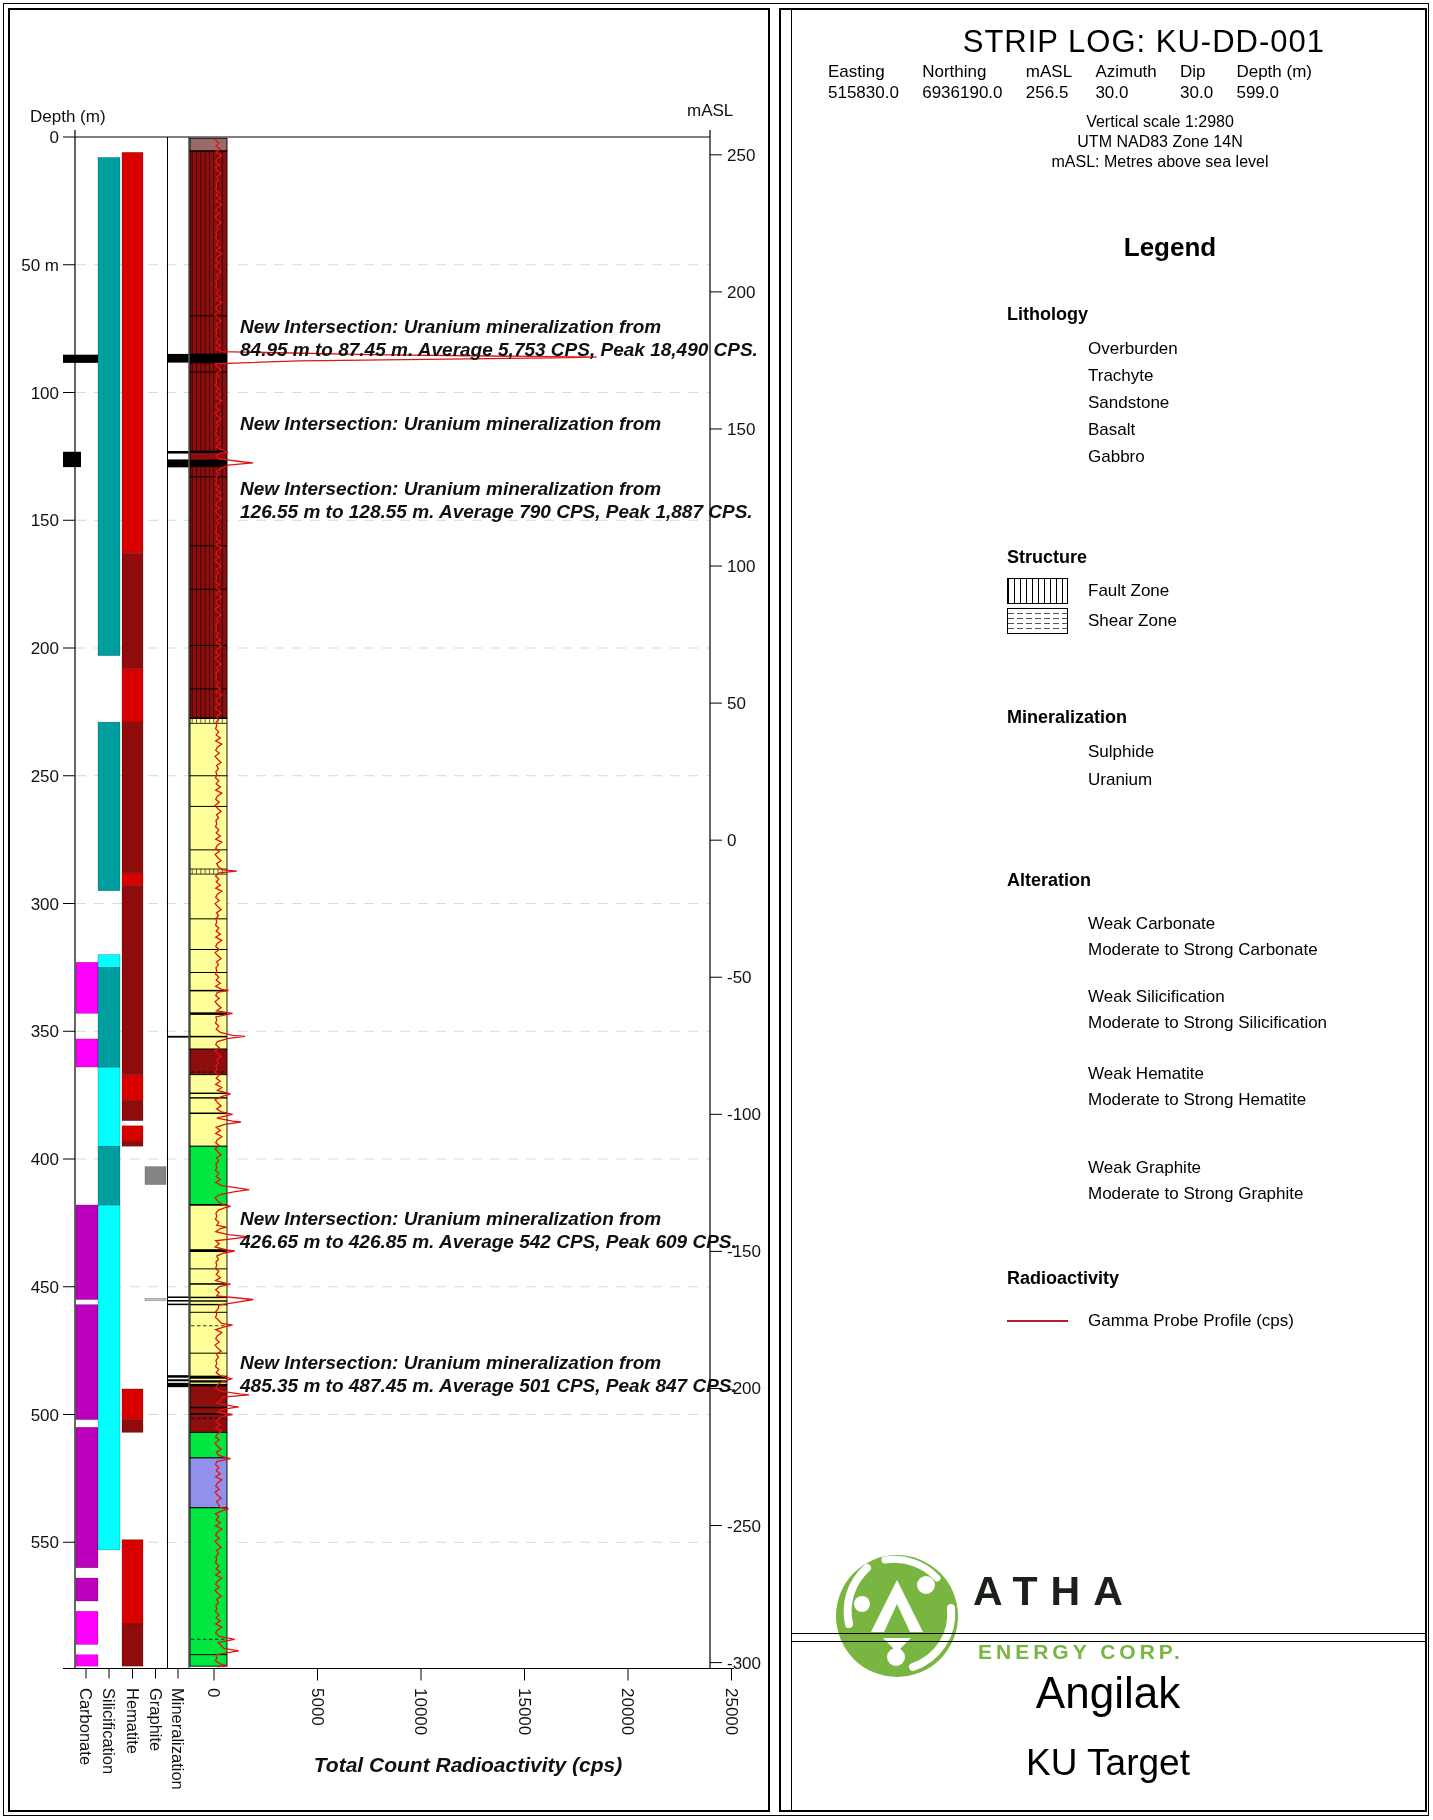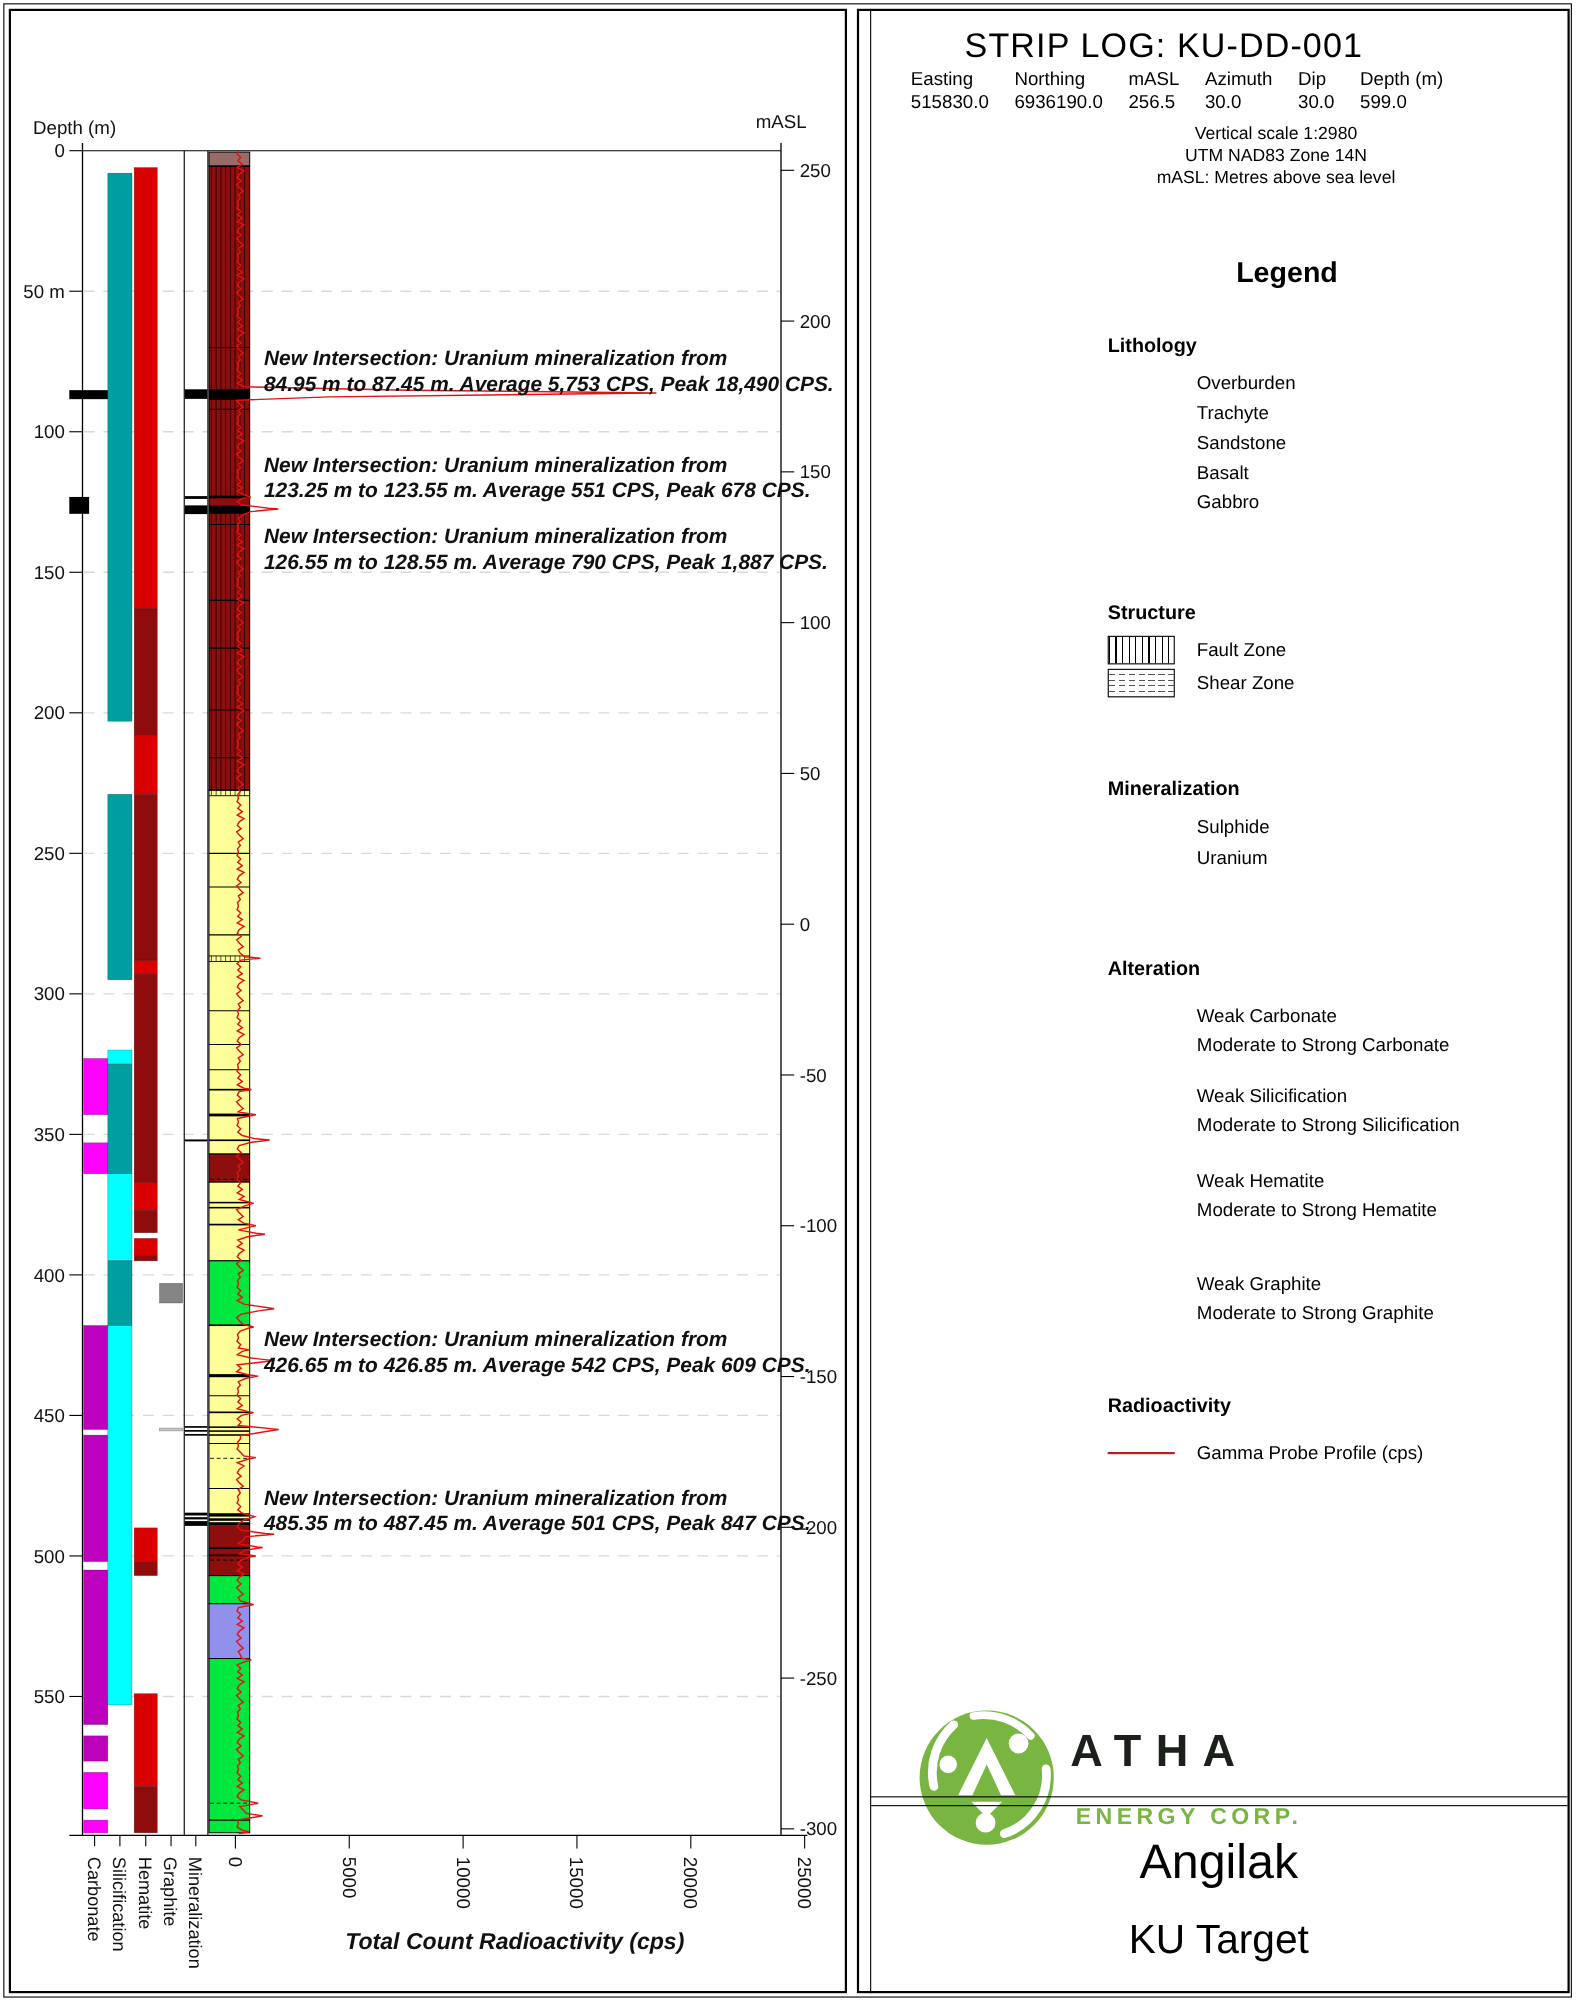--- a/index.html
+++ b/index.html
@@ -7,21 +7,21 @@
         font-family:"Liberation Sans",sans-serif;color:#000;}
   .abs{position:absolute;}
   .border2{border:2px solid #000;box-sizing:border-box;}
   .border1{border:1px solid #000;box-sizing:border-box;}
   svg text{font-family:"Liberation Sans",sans-serif;fill:#111;}
   .anno{position:absolute;font:italic bold 19px "Liberation Sans",sans-serif;color:#101010;
         line-height:1.2;white-space:nowrap;}
   
   .vline{position:absolute;width:1px;background:#000;}
   .hline{position:absolute;height:1px;background:#000;}
-  #rp-title{left:791px;width:534px;top:24px;text-align:center;font-size:31px;letter-spacing:1px;}
+  #rp-title{left:791px;width:534px;top:24px;text-align:right;font-size:31px;letter-spacing:1px;}
   #rp-fields{left:828px;top:62px;width:484px;display:flex;justify-content:space-between;}
   .fld{font-size:17px;}
   .fld .lab{margin-bottom:1px;}
   #rp-notes{left:948px;top:112px;width:424px;text-align:center;font-size:16px;line-height:1.25;}
   #legend-title{left:1080px;top:232px;width:180px;text-align:center;font-size:26px;font-weight:bold;}
   .lsec{position:absolute;left:1007px;}
   .lsec h4{margin:0 0 10px 0;font-size:18px;font-weight:bold;}
   .lrow{display:flex;align-items:center;}
   .sw{width:61px;flex:0 0 61px;}
   .lrow .lab{margin-left:20px;font-size:17px;white-space:nowrap;}
@@ -307,21 +307,20 @@
         <text transform="translate(172,1688) rotate(90)" font-size="16.5">Mineralization</text>
       </g>
     </svg>
   <div id="anno-layer" class="abs" style="left:0;top:0;width:770px;height:1820px;">
       <div class="anno" style="left: 240px; top: 316px;">
         <div>New Intersection: Uranium mineralization from</div>
         <div>84.95 m to 87.45 m. Average 5,753 CPS, Peak 18,490 CPS.</div>
       </div>
       <div class="anno" style="left: 240px; top: 413px;">
         <div>New Intersection: Uranium mineralization from</div>
-        <div>123.25 m to 123.55 m. Average 551 CPS, Peak 678 CPS.</div>
       </div>
       <div class="anno" style="left: 240px; top: 478px;">
         <div>New Intersection: Uranium mineralization from</div>
         <div>126.55 m to 128.55 m. Average 790 CPS, Peak 1,887 CPS.</div>
       </div>
       <div class="anno" style="left: 240px; top: 1208px;">
         <div>New Intersection: Uranium mineralization from</div>
         <div>426.65 m to 426.85 m. Average 542 CPS, Peak 609 CPS.</div>
       </div>
       <div class="anno" style="left: 240px; top: 1352px;">

